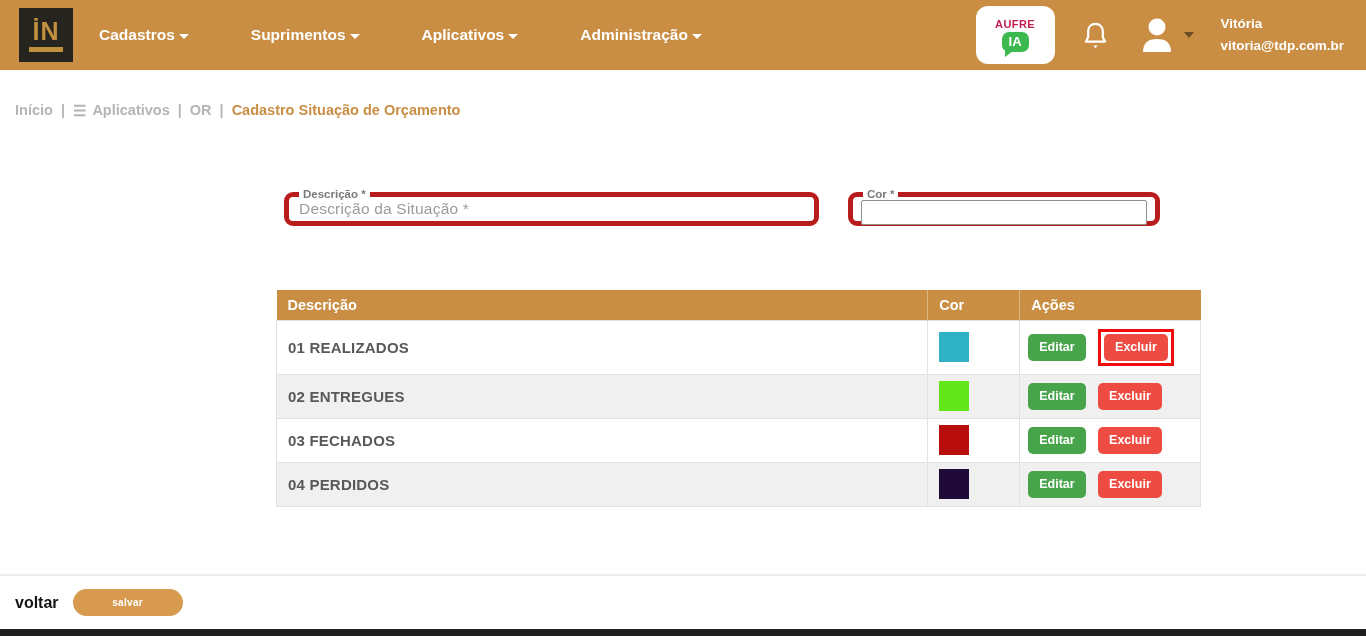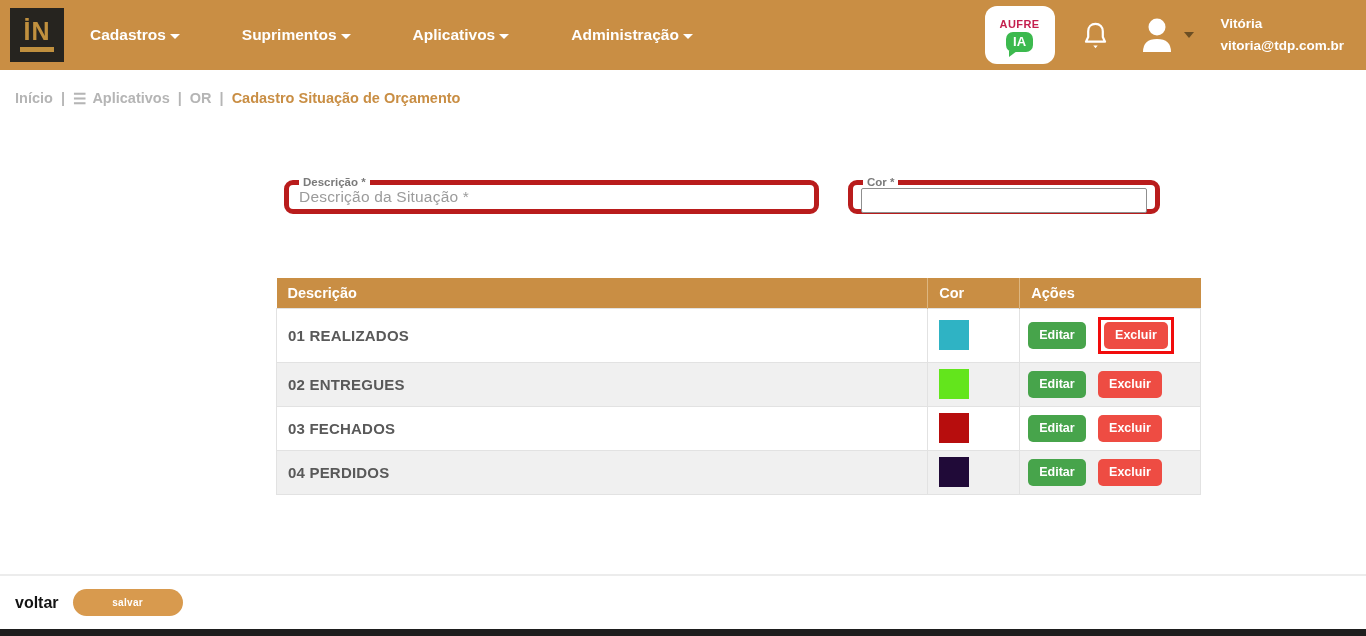--- a/index.html
+++ b/index.html
@@ -2,38 +2,38 @@
 <html><head>
 <meta charset="utf-8">
 <style>
   * { box-sizing: border-box; }
   html,body { margin:0; padding:0; }
   body {
     width:1366px; height:636px; position:relative; overflow:hidden;
     background:#fff; font-family:"Liberation Sans", sans-serif;
   }
   
-  .header { height:70px; background:#c98e44; display:flex; align-items:center; padding:0 22px 0 10px; }
+  .header { height:70px; background:#c98e44; display:flex; align-items:center; padding:0 22px 0 19px; }
   .logo { width:54px; height:54px; background:#26241f; display:flex; flex-direction:column; align-items:center; justify-content:center; flex:0 0 auto; }
   .logo-text { color:#c0903e; font-weight:800; font-size:25px; line-height:1; letter-spacing:1px; }
   .logo-bar { width:34px; height:5px; background:#c0903e; margin-top:3px; }
   .nav { display:flex; gap:62px; margin-left:26px; }
   .nav-item { color:#fff; font-size:15.5px; font-weight:600; display:flex; align-items:center; gap:4px; cursor:pointer; white-space:nowrap;text-align:center; }
   .caret-down { width:0; height:0; border-left:5px solid transparent; border-right:5px solid transparent; border-top:5px solid #fff; margin-top:3px; }
   .header-right { margin-left:auto; display:flex; align-items:center; gap:27px; }
-  .aufre { width:70px; height:58px; background:#fff; border-radius:12px; display:flex; flex-direction:column; align-items:center; justify-content:center; cursor:pointer; }
+  .aufre { width:79px; height:58px; background:#fff; border-radius:12px; display:flex; flex-direction:column; align-items:center; justify-content:center; cursor:pointer; }
   .aufre-title { color:#c41f4e; font-weight:800; font-size:11px; letter-spacing:.4px; }
   .aufre-bubble { position:relative; background:#3cb94e; color:#fff; font-weight:800; font-size:13px; padding:2px 7px 3px; border-radius:7px; margin-top:2px; }
   .aufre-bubble::after { content:""; position:absolute; left:3px; bottom:-5px; width:0; height:0; border-top:6px solid #3cb94e; border-right:8px solid transparent; }
   .icon-btn { background:none; border:none; padding:0; cursor:pointer; display:flex; align-items:center; }
   .avatar-wrap { display:flex; align-items:center; gap:6px; }
   .caret-dark { width:0; height:0; border-left:5px solid transparent; border-right:5px solid transparent; border-top:6px solid rgba(30,25,10,.55); }
   .user-info { color:#fff; font-size:13.5px; font-weight:700; line-height:1.65; }
   
-  .breadcrumb { padding:20px 0 0 15px; font-size:14.5px; font-weight:600; color:#b5b5b5; display:flex; align-items:center; gap:8px; }
+  .breadcrumb { padding:32px 0 0 15px; font-size:14.5px; font-weight:600; color:#b5b5b5; display:flex; align-items:center; gap:8px; }
   .crumb { color:#b5b5b5; cursor:pointer; display:flex; align-items:center; gap:6px; }
   .crumb-sep { color:#b5b5b5; }
   .crumb-current { color:#c98e44; }
   .menu-glyph { font-size:15px; line-height:1; }
   
   .form-row { display:flex; gap:13px; margin:62px 0 0 276px; }
   fieldset.field { border:5px solid #b91c1c; border-radius:9px; margin:8px; padding:0 6px 4px; }
   fieldset.field legend { font-size:11.5px; color:#7a7a7a; font-weight:600; padding:0 4px; margin-left:4px; }
   .field-desc { width:535px; height:38px; }
   .text-input { border:none; outline:none; width:98%; font-size:15.5px; color:#777; padding:0 4px 4px; background:transparent; font-family:inherit; letter-spacing:.2px; }

